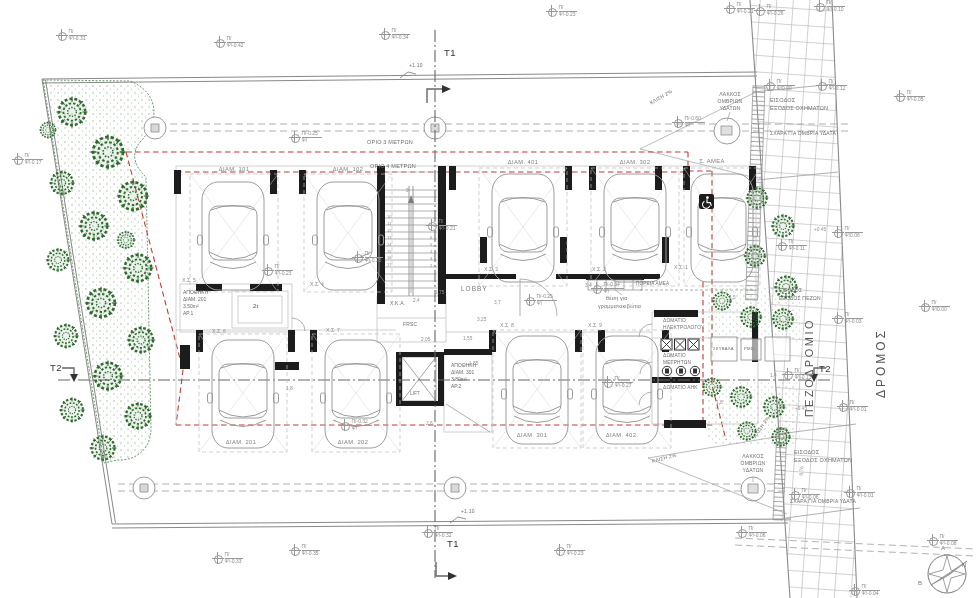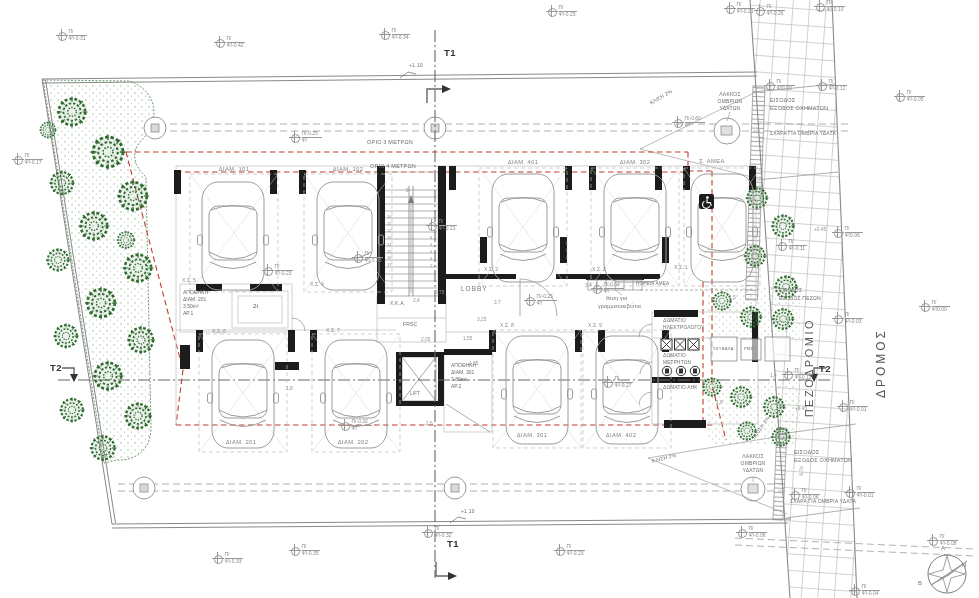--- a/index.html
+++ b/index.html
@@ -1,21 +1,21 @@
 <!DOCTYPE html>
 <html><head>
 <meta charset="utf-8">
 <style>
   html,body{margin:0;padding:0;background:#fff;}
   #plan{position:relative;width:979px;height:598px;background:#fff;overflow:hidden;
         font-family:"Liberation Sans",sans-serif;}
   #plansvg{position:absolute;left:0;top:0;}
   .lbl{position:absolute;color:#6e6e6e;font-size:5.5px;line-height:6px;white-space:nowrap;letter-spacing:.2px;}
   .c{transform:translateX(-50%);}
-  .big{font-size:9.5px;font-weight:bold;color:#333;letter-spacing:.5px;}
+  .big{font-size:9.5px;font-weight:normal;color:#333;letter-spacing:.5px;}
   .vtext{writing-mode:vertical-rl;transform:rotate(180deg);font-size:11px;color:#555;letter-spacing:2.5px;}
   .vtext2{writing-mode:vertical-rl;transform:rotate(180deg);font-size:12px;color:#555;letter-spacing:3px;}
   .room{color:#777;}
   .spot-unit{position:absolute;font-size:5.8px;color:#828282;letter-spacing:.4px;white-space:nowrap;transform:translateX(-50%);}
   .spot-code{position:absolute;font-size:5.2px;color:#8c8c8c;white-space:nowrap;}
   .dim{position:absolute;font-size:4.8px;color:#919191;white-space:nowrap;transform-origin:left center;}
   .survey{position:absolute;display:flex;align-items:flex-start;gap:1.5px;}
   .survey .cross{position:relative;width:7px;height:7px;border:1px solid #979797;border-radius:50%;margin-top:2.5px;flex:none;}
   .survey .cross::before{content:"";position:absolute;left:2.4px;top:-3.4px;width:1px;height:12px;background:#979797;}
   .survey .cross::after{content:"";position:absolute;top:2.4px;left:-3.4px;height:1px;width:12px;background:#979797;}

